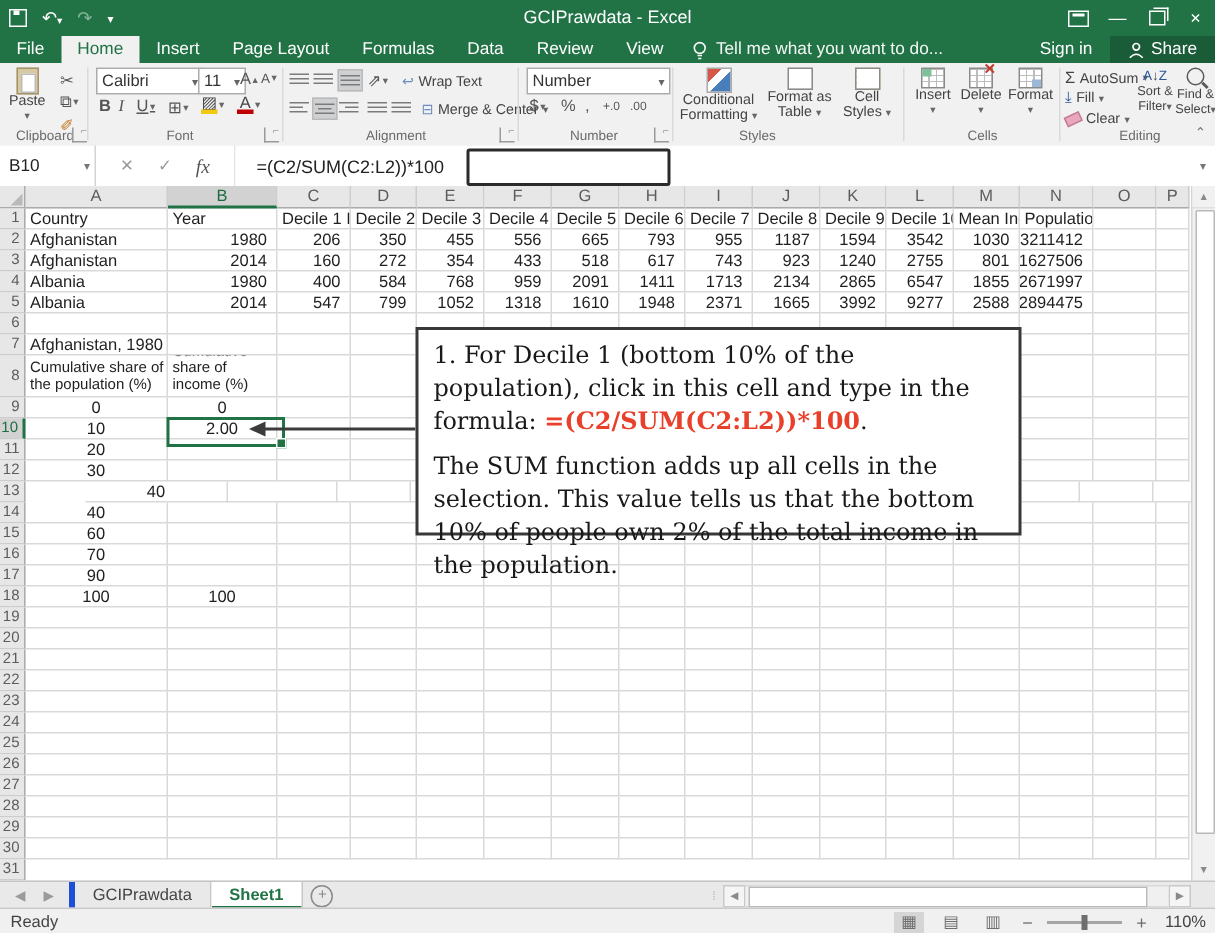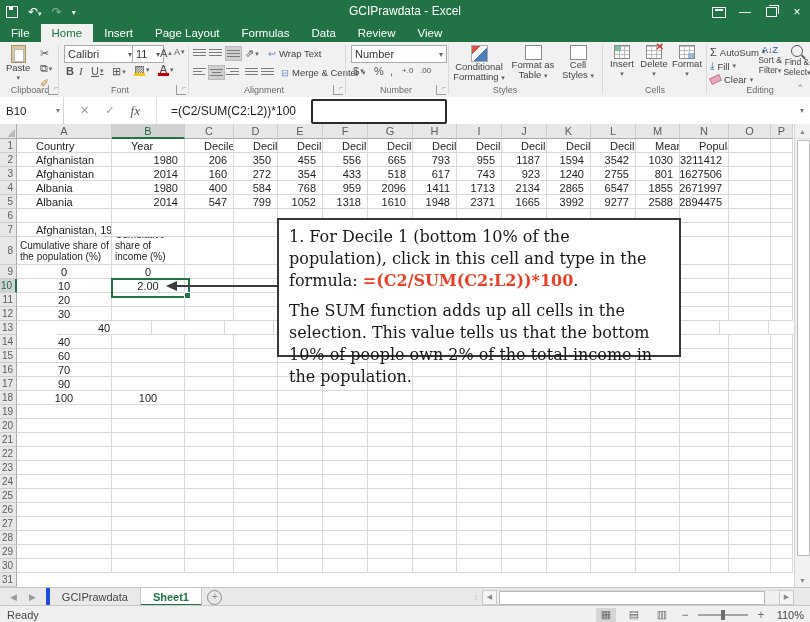--- a/index.html
+++ b/index.html
@@ -80,21 +80,21 @@
       font-size:11px;color:#5c5c5c;display:flex;align-items:center;justify-content:center;cursor:pointer;}
   .ch.sel{background:#d2d2d2;color:#1e6b41;border-bottom:2px solid #217346;}
   .gut{position:absolute;left:0;top:15px;width:17px;}
   .rh{box-sizing:border-box;width:17px;background:#e7e7e7;border-right:1px solid #ababab;border-bottom:1px solid #cdcdcd;
       font-size:10px;color:#5c5c5c;display:flex;align-items:center;justify-content:flex-end;padding-right:3px;cursor:pointer;}
   .rh.sel{background:#d2d2d2;color:#1e6b41;border-right:2px solid #217346;}
   .rows{position:absolute;left:17px;top:15px;}
   .grow{display:flex;}
   .gc{box-sizing:border-box;border-right:1px solid #d9d9d9;border-bottom:1px solid #d9d9d9;font-size:11px;color:#1f1f1f;
       overflow:hidden;white-space:nowrap;display:flex;align-items:center;cursor:cell;}
-  .gc.al{padding-left:19px;justify-content:flex-start;}
+  .gc.al{padding-left:3px;justify-content:flex-start;}
   .gc.num{padding-right:6px;justify-content:flex-end;}
   .gc.ctr{justify-content:center;}
   .gc.r8{font-size:10px;line-height:11px;white-space:normal;align-items:flex-end;padding:1px 0 2px 3px;overflow:hidden;}
   .selbox{position:absolute;border:2px solid #217346;z-index:20;pointer-events:none;}
   .selbox:after{content:"";position:absolute;right:-3px;bottom:-3px;width:5px;height:5px;background:#217346;border:1px solid #fff;}
   .arrowline{position:absolute;height:2px;background:#3c3c3c;z-index:25;}
   .arrowhead{position:absolute;width:0;height:0;border-top:5px solid transparent;border-bottom:5px solid transparent;border-right:11px solid #3c3c3c;z-index:25;}
   .callout{position:absolute;left:277px;top:94px;width:404px;height:139px;box-sizing:border-box;background:#fff;border:2px solid #383838;
       z-index:30;padding:6px 10px;font-family:"DejaVu Serif",serif;font-size:16px;line-height:22px;color:#191919;}
   .callout .red{color:#e8402a;font-weight:bold;}
@@ -154,20 +154,38 @@
   <div id="ribbonTabs" style="display:flex;">
       <div class="rtab">File</div>
       <div class="rtab active">Home</div>
       <div class="rtab">Insert</div>
       <div class="rtab">Page Layout</div>
       <div class="rtab">Formulas</div>
       <div class="rtab">Data</div>
       <div class="rtab">Review</div>
       <div class="rtab">View</div>
     </div>
+  <div class="tellme">
+    <svg width="11" height="13" viewBox="0 0 11 13">
+      <circle cx="5.5" cy="5" r="3.6" fill="none" stroke="#fff" stroke-width="1.1"></circle>
+      <line x1="4" y1="10" x2="7" y2="10" stroke="#fff" stroke-width="1.1"></line>
+      <line x1="4.4" y1="12" x2="6.6" y2="12" stroke="#fff" stroke-width="1.1"></line>
+    </svg>
+    <span>Tell me what you want to do...</span>
+  </div>
+  <div class="acct">
+    <span class="signin">Sign in</span>
+    <span class="share">
+      <svg width="11" height="11" viewBox="0 0 11 11">
+        <circle cx="5.5" cy="3.2" r="2.2" fill="none" stroke="#fff" stroke-width="1.1"></circle>
+        <path d="M1.2 10.5 Q5.5 5.8 9.8 10.5" fill="none" stroke="#fff" stroke-width="1.1"></path>
+      </svg>
+      <span>Share</span>
+    </span>
+  </div>
 </div>
 
 <div class="ribbon">
 
   <div class="bigbtn" style="left:6px;top:3px;">
     <span style="display:inline-block;width:13px;height:16px;background:#d9c9a3;border:1px solid #a4946e;position:relative;">
       <span style="position:absolute;left:2px;top:3px;width:8px;height:11px;background:#fff;border:1px solid #bbb;"></span>
       </span>
     <span>Paste</span>
     <span class="dd">▾</span>
@@ -619,21 +637,21 @@
         <div class="gc num" style="width: 44px; height: 14px;">
           <span>584</span>
         </div>
         <div class="gc num" style="width: 45px; height: 14px;">
           <span>768</span>
         </div>
         <div class="gc num" style="width: 45px; height: 14px;">
           <span>959</span>
         </div>
         <div class="gc num" style="width: 45px; height: 14px;">
-          <span>2096</span>
+          <span>2091</span>
         </div>
         <div class="gc num" style="width: 44px; height: 14px;">
           <span>1411</span>
         </div>
         <div class="gc num" style="width: 45px; height: 14px;">
           <span>1713</span>
         </div>
         <div class="gc num" style="width: 45px; height: 14px;">
           <span>2134</span>
         </div>

